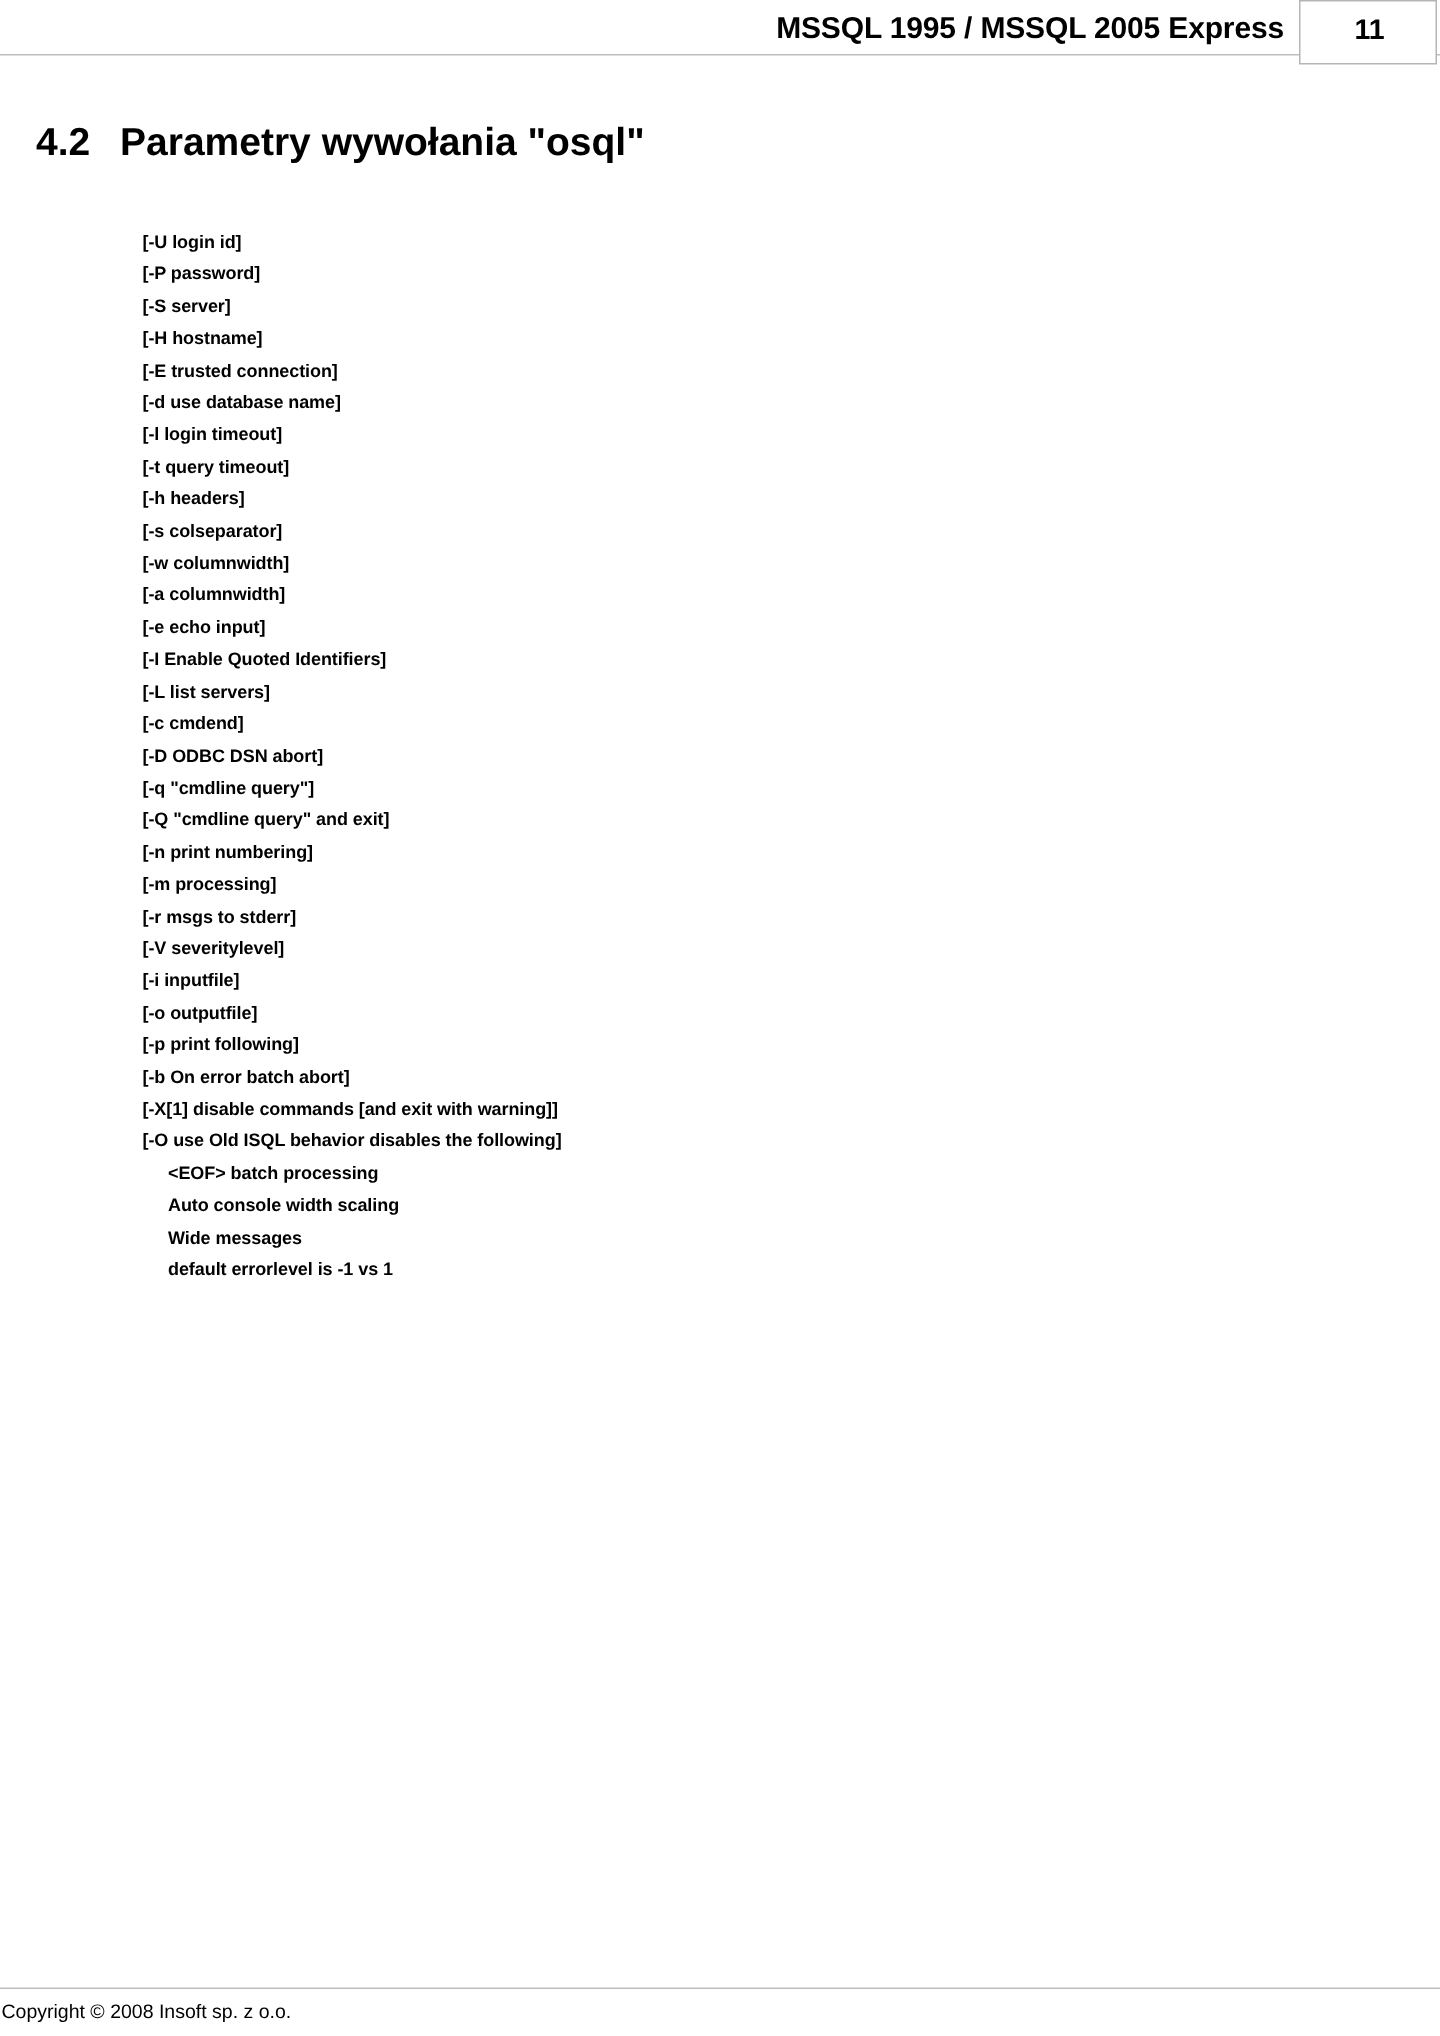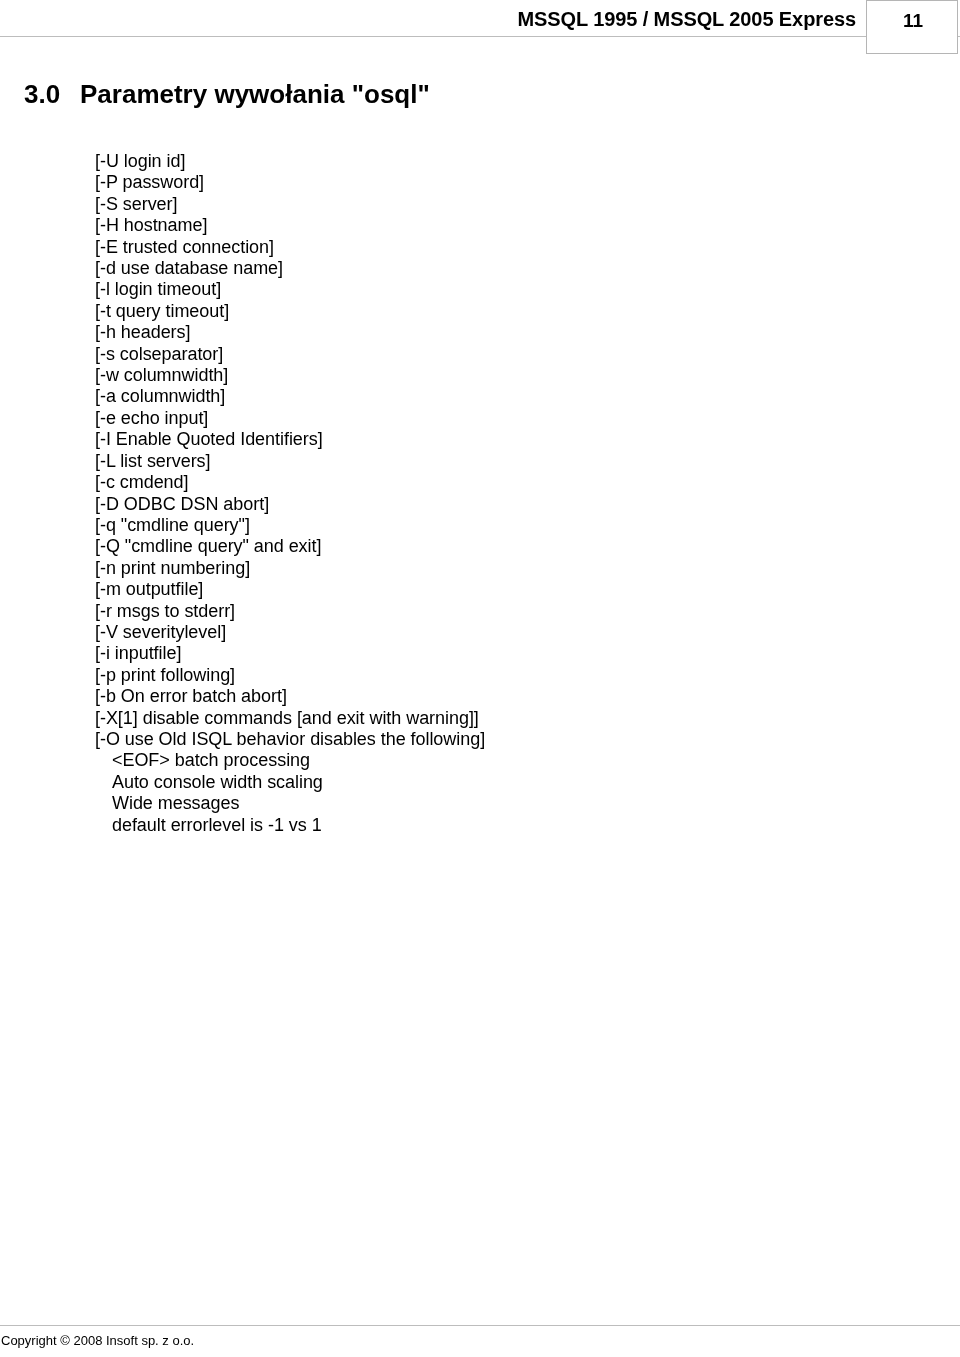--- a/index.html
+++ b/index.html
@@ -41,21 +41,21 @@
     font-weight: bold;
     letter-spacing: -0.1px;
     white-space: nowrap;
     line-height: 22px;
   }
   .page-number-box {
     position: absolute;
     left: 866px;
     top: 0px;
     width: 92px;
-    height: 54px;
+    height: 43px;
     border: 1px solid #b5b5b5;
     box-sizing: border-box;
     background: #ffffff;
   }
   .page-number {
     position: absolute;
     left: 0;
     top: 9px;
     width: 92px;
     text-align: center;
@@ -81,24 +81,25 @@
   }
 
   
   .param-list {
     position: absolute;
     left: 95px;
     top: 151px;
     width: 820px;
   }
   .param-line {
-    font-size: 18px;
+    font-size: 12px;
     line-height: 21.4px;
     white-space: pre;
     letter-spacing: -0.05px;
+    font-weight: bold;
   }
   .param-line.indent-1 {
     padding-left: 17px;
   }
 
   
   .footer-rule {
     position: absolute;
     left: 0;
     top: 1325px;
@@ -120,21 +121,21 @@
 
 <div class="page-header">
   <div class="header-title">MSSQL 1995 / MSSQL 2005 Express</div>
   <div class="header-rule"></div>
   <div class="page-number-box">
     <div class="page-number">11</div>
   </div>
 </div>
 
 <div class="section-heading">
-  <span class="sec-num">3.0</span><span>Parametry wywołania "osql"</span>
+  <span class="sec-num">4.2</span><span>Parametry wywołania "osql"</span>
 </div>
 
 <div class="param-list">
     <div class="param-line">[-U login id]</div>
     <div class="param-line">[-P password]</div>
     <div class="param-line">[-S server]</div>
     <div class="param-line">[-H hostname]</div>
     <div class="param-line">[-E trusted connection]</div>
     <div class="param-line">[-d use database name]</div>
     <div class="param-line">[-l login timeout]</div>
@@ -144,24 +145,25 @@
     <div class="param-line">[-w columnwidth]</div>
     <div class="param-line">[-a columnwidth]</div>
     <div class="param-line">[-e echo input]</div>
     <div class="param-line">[-I Enable Quoted Identifiers]</div>
     <div class="param-line">[-L list servers]</div>
     <div class="param-line">[-c cmdend]</div>
     <div class="param-line">[-D ODBC DSN abort]</div>
     <div class="param-line">[-q "cmdline query"]</div>
     <div class="param-line">[-Q "cmdline query" and exit]</div>
     <div class="param-line">[-n print numbering]</div>
-    <div class="param-line">[-m outputfile]</div>
+    <div class="param-line">[-m processing]</div>
     <div class="param-line">[-r msgs to stderr]</div>
     <div class="param-line">[-V severitylevel]</div>
     <div class="param-line">[-i inputfile]</div>
+    <div class="param-line">[-o outputfile]</div>
     <div class="param-line">[-p print following]</div>
     <div class="param-line">[-b On error batch abort]</div>
     <div class="param-line">[-X[1] disable commands [and exit with warning]]</div>
     <div class="param-line">[-O use Old ISQL behavior disables the following]</div>
     <div class="param-line indent-1">&lt;EOF&gt; batch processing</div>
     <div class="param-line indent-1">Auto console width scaling</div>
     <div class="param-line indent-1">Wide messages</div>
     <div class="param-line indent-1">default errorlevel is -1 vs 1</div>
   </div>
 

